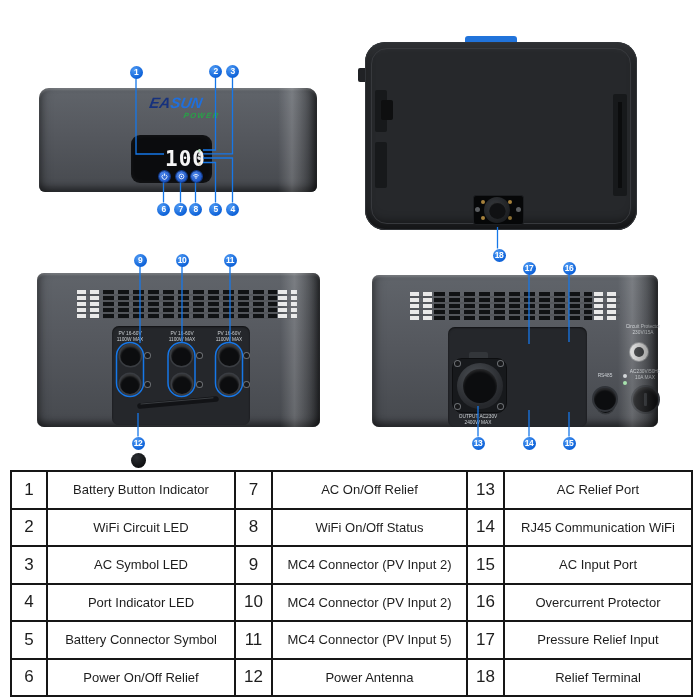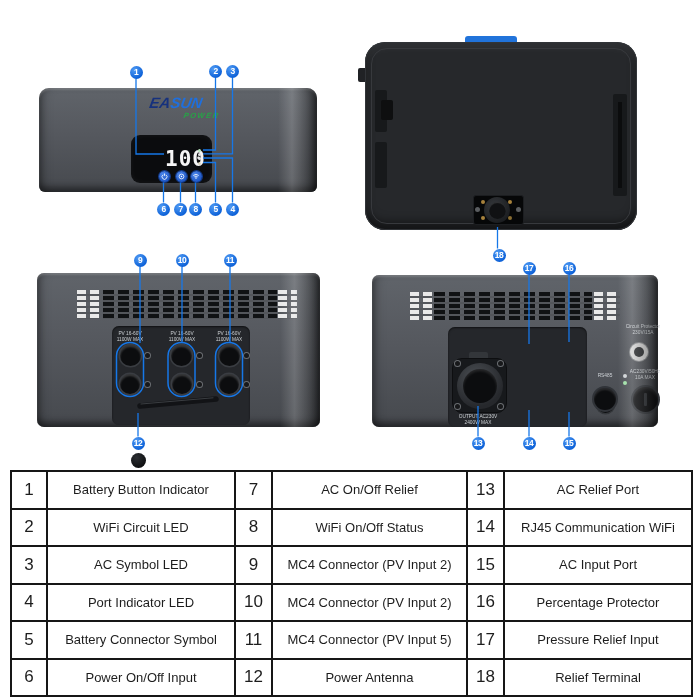--- a/index.html
+++ b/index.html
@@ -289,33 +289,33 @@
         <td class="lbl">MC4 Connector (PV Input 2)</td>
         <td class="num">15</td>
         <td class="lbl">AC Input Port</td>
       </tr>
       <tr>
         <td class="num">4</td>
         <td class="lbl">Port Indicator LED</td>
         <td class="num">10</td>
         <td class="lbl">MC4 Connector (PV Input 2)</td>
         <td class="num">16</td>
-        <td class="lbl">Percentage Protector</td>
+        <td class="lbl">Overcurrent Protector</td>
       </tr>
       <tr>
         <td class="num">5</td>
         <td class="lbl">Battery Connector Symbol</td>
         <td class="num">11</td>
         <td class="lbl">MC4 Connector (PV Input 5)</td>
         <td class="num">17</td>
         <td class="lbl">Pressure Relief Input</td>
       </tr>
       <tr>
         <td class="num">6</td>
-        <td class="lbl">Power On/Off Input</td>
+        <td class="lbl">Power On/Off Relief</td>
         <td class="num">12</td>
         <td class="lbl">Power Antenna</td>
         <td class="num">18</td>
         <td class="lbl">Relief Terminal</td>
       </tr>
     </tbody>
   </table>
 </div>
 
 </body></html>

